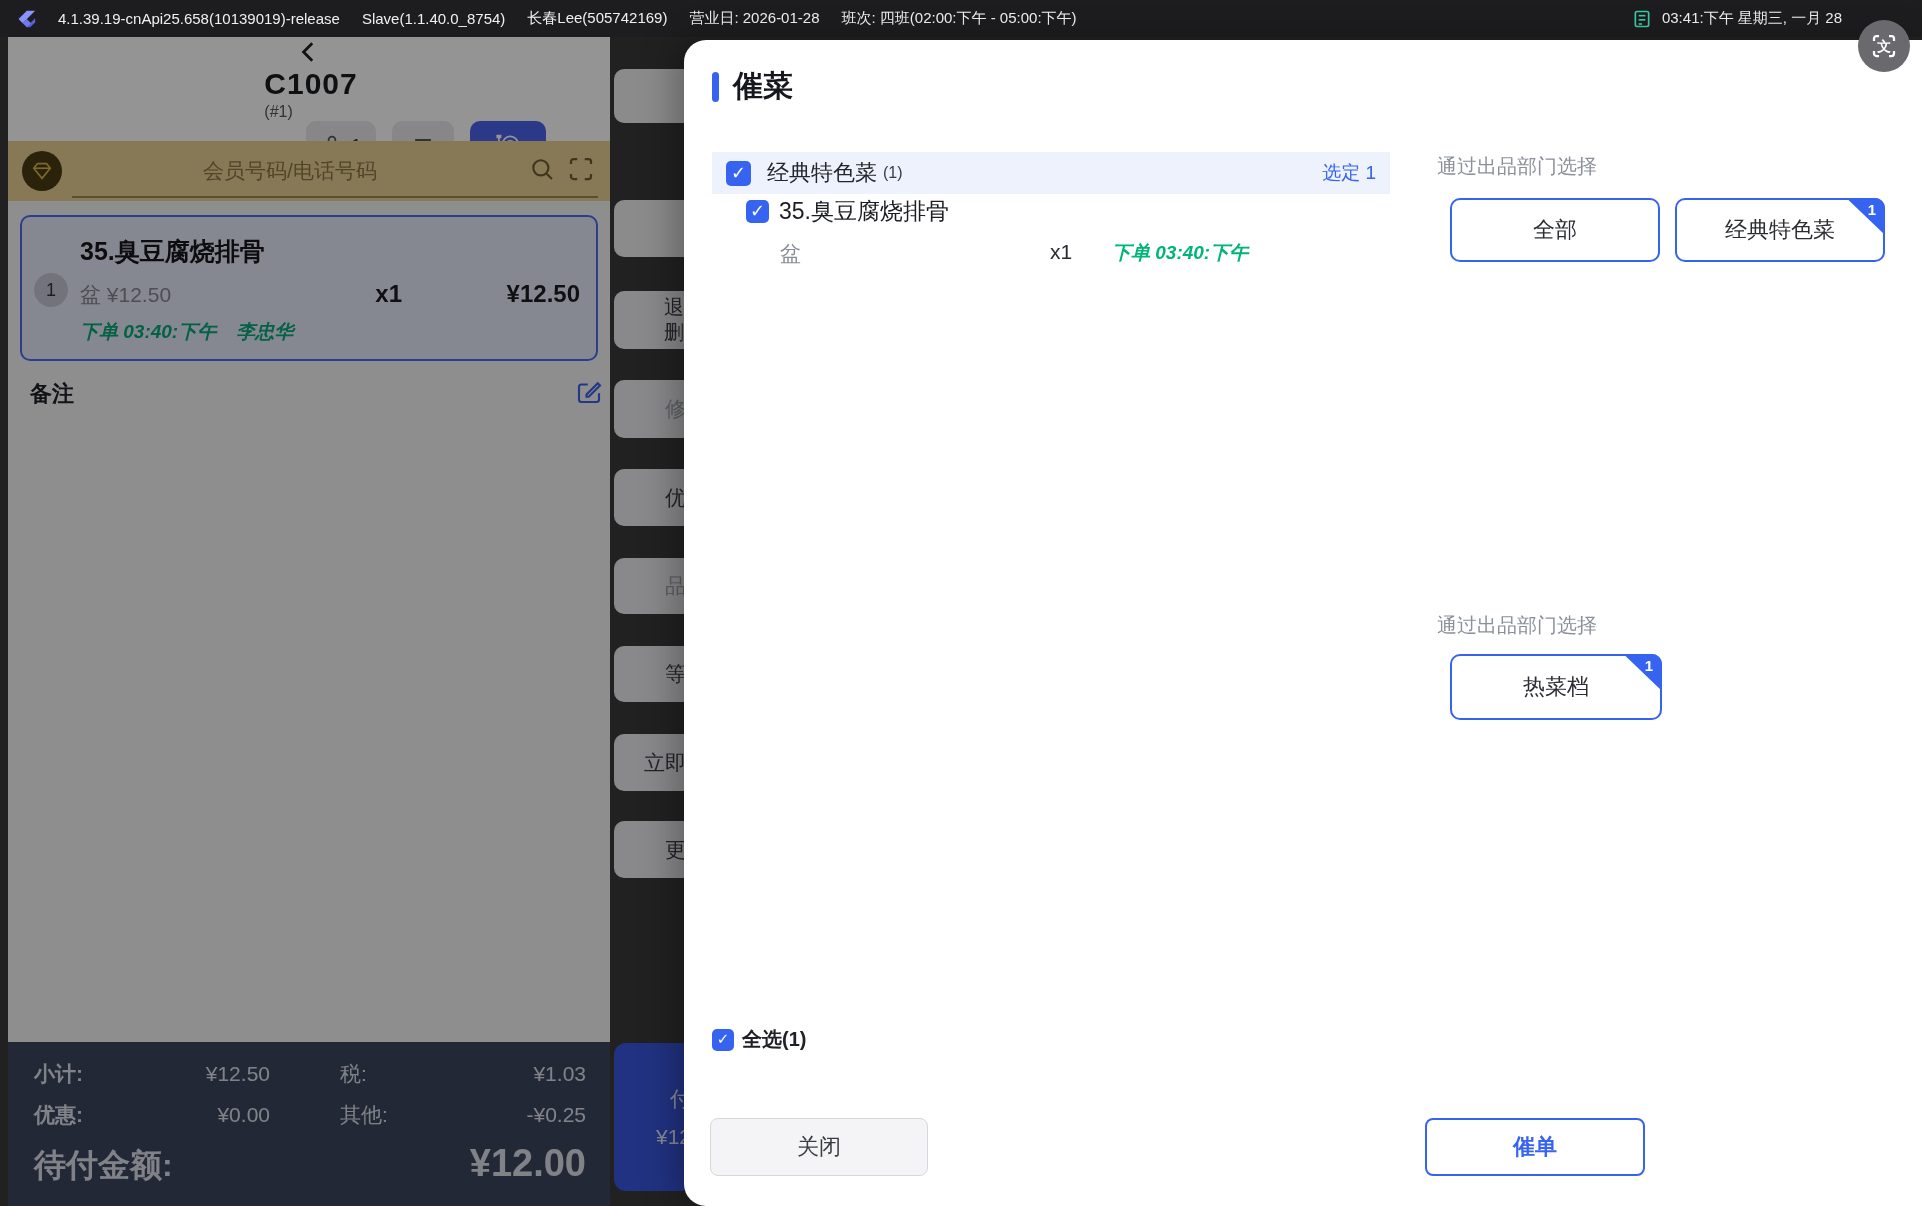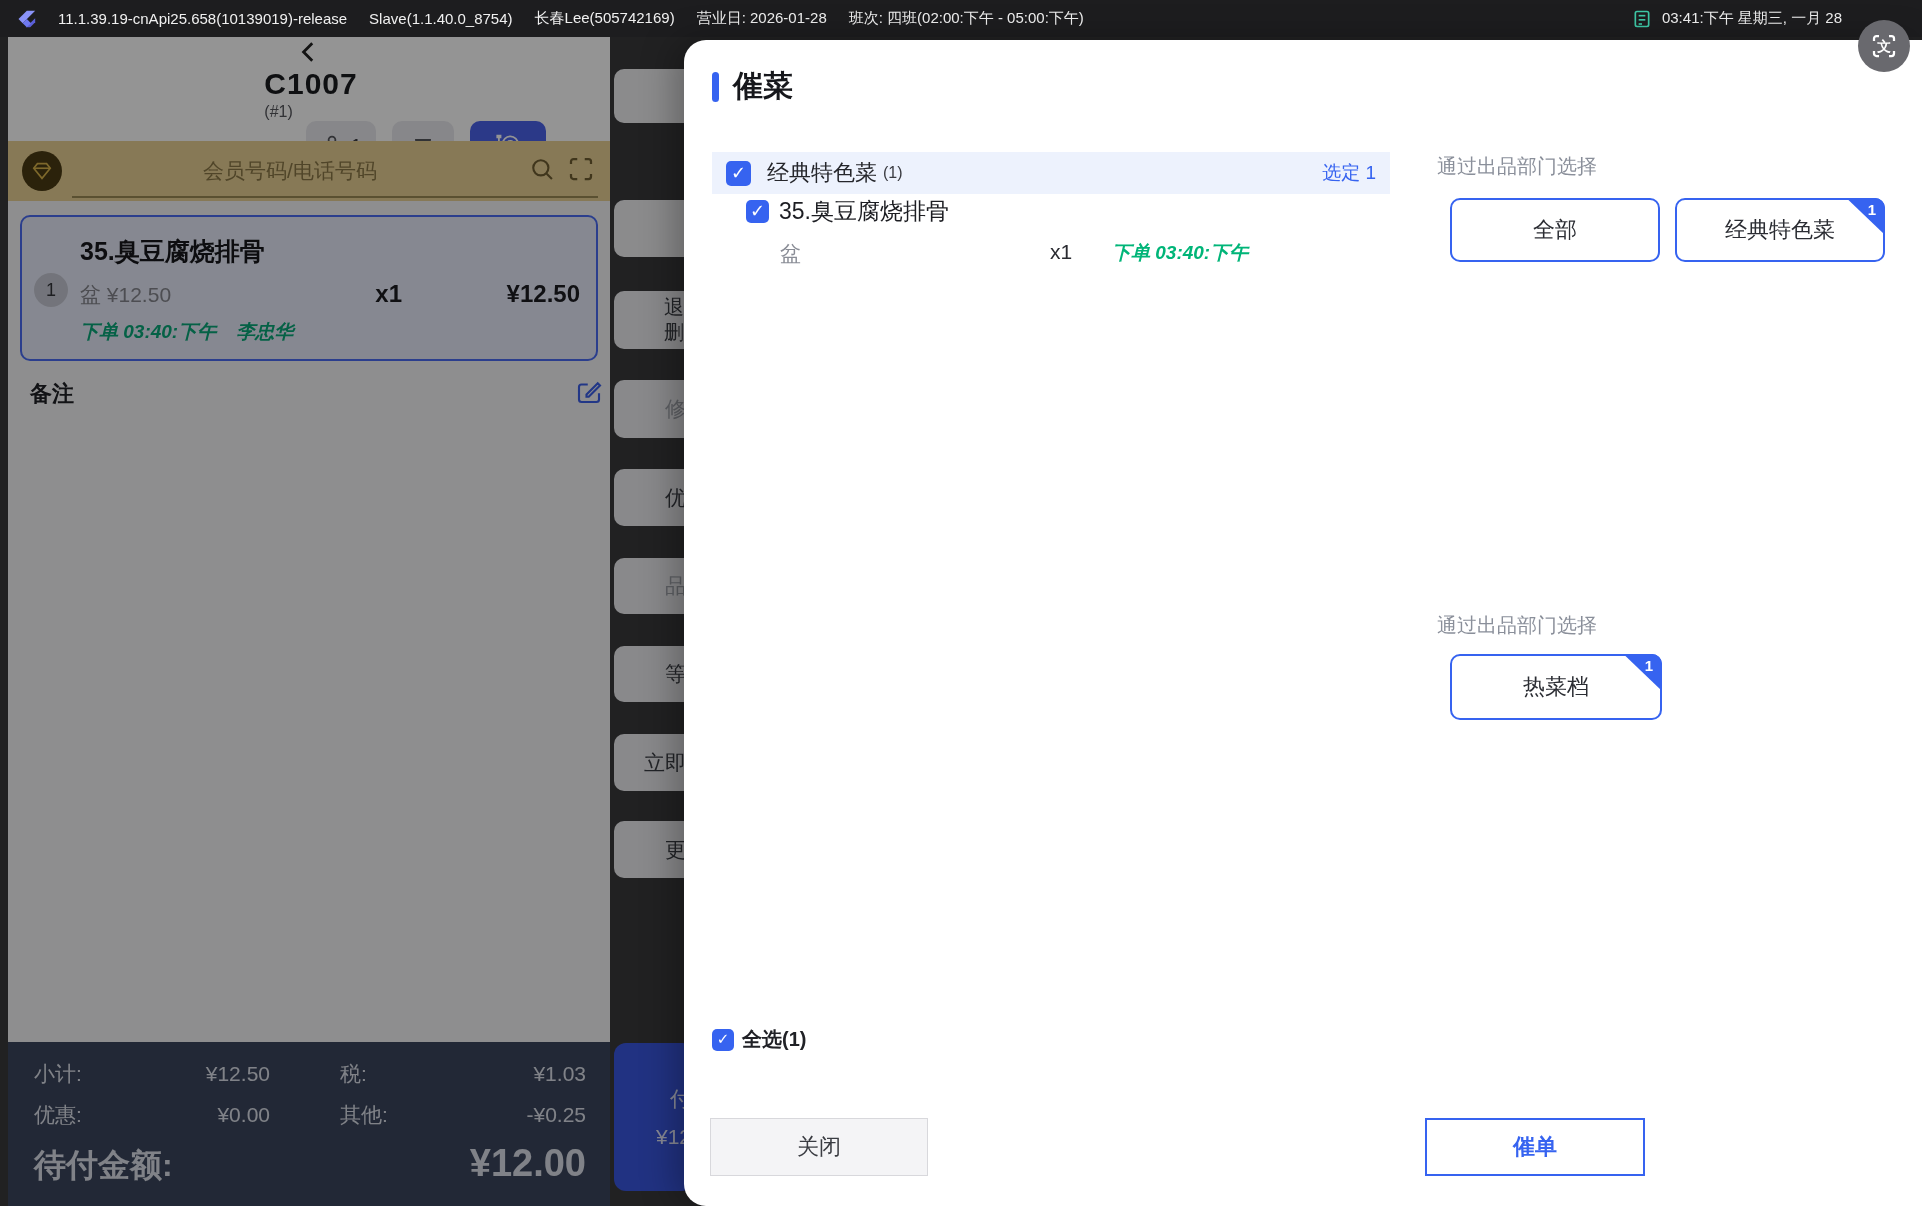--- a/index.html
+++ b/index.html
@@ -51,21 +51,21 @@
   .amount { font-size:24px; font-weight:bold; color:#1c1d22; width:120px; text-align:right; }
   .card-row3 { margin-top:10px; display:flex; gap:20px; font-size:19px; font-style:italic;
                font-weight:600; color:#0aa879; }
   .note-row { display:flex; align-items:center; padding:16px 6px 0 22px; }
   .note-label { font-size:22px; font-weight:bold; color:#202126; }
   .edit-btn { margin-left:auto; }
 
   .totals { position:absolute; left:0; right:0; bottom:0; height:164px; background:#3c465e;
             color:#dde1ea; padding:18px 24px 12px 26px; }
   .t-row { display:flex; align-items:baseline; margin-bottom:13px; font-size:21px; }
-  .t-l1 { width:96px; }
+  .t-l1 { width:96px;font-weight:bold; }
   .t-v1 { width:140px; text-align:right; }
   .t-l2 { margin-left:70px; width:96px; }
   .t-v2 { margin-left:auto; text-align:right; }
   .t-due { display:flex; align-items:baseline; margin-top:6px; }
   .due-label { font-size:32px; font-weight:bold; }
   .due-value { margin-left:auto; font-size:38px; font-weight:bold; }
 
   
   .act-btn { position:absolute; left:614px; width:80px; background:#ececef; border-radius:10px;
              color:#3c3f46; font-size:21px; display:flex; align-items:center; justify-content:flex-end;
@@ -125,21 +125,21 @@
   .btn-dept  { left:766px; top:614px; width:212px; height:66px; }
   .corner-badge { position:absolute; top:-2px; right:-2px; width:46px; height:44px; background:#3663f0;
                   clip-path:polygon(16% 0, 100% 0, 100% 84%); border-radius:0 10px 0 0; }
   .corner-badge span { position:absolute; top:3px; right:9px; color:#fff; font-size:15px; font-weight:600; }
 
   .select-all { position:absolute; left:28px; top:986px; display:flex; align-items:center; gap:8px; }
   .select-all .cb { width:22px; height:22px; }
   .select-all .cb::after { font-size:15px; }
   .sa-label { font-size:20px; font-weight:600; color:#202126; }
 
-  .m-btn { position:absolute; top:1078px; height:58px; border-radius:0; display:flex;
+  .m-btn { position:absolute; top:1078px; height:58px; border-radius:8px; display:flex;
            align-items:center; justify-content:center; font-size:22px; }
   .btn-close { left:26px; width:218px; background:#f4f4f6; border:1px solid #d8d8dc; color:#3a3c42; }
   .btn-urge  { left:741px; width:220px; background:#fff; border:2px solid #3663f0; color:#3663f0; font-weight:600; }
   .btn-confirm { left:996px; width:218px; background:#3663f0; color:#fff; font-weight:600; }
 
   
   .float-translate { position:absolute; right:12px; top:20px; width:52px; height:52px; border-radius:50%;
                      background:#69696e; z-index:40; display:flex; align-items:center; justify-content:center; }
 </style>
 </head>
@@ -148,21 +148,21 @@
 <div class="screen">
 
   <header class="topbar">
     <span>
       <svg width="20" height="20" viewBox="0 0 24 24">
         <polygon points="13,2 3,12 8,17 23,2" fill="#8a93f8"></polygon>
         <polygon points="23,11 12,22 17,22 23,16" fill="#5a5fd8"></polygon>
         <polygon points="13,12 8,17 13,22 18,17" fill="#6f79f2"></polygon>
       </svg>
     </span>
-    <span>11.1.39.19-cnApi25.658(10139019)-release</span>
+    <span>4.1.39.19-cnApi25.658(10139019)-release</span>
     <span>Slave(1.1.40.0_8754)</span>
     <span>长春Lee(505742169)</span>
     <span>营业日: 2026-01-28</span>
     <span>班次: 四班(02:00:下午 - 05:00:下午)</span>
     <span class="spacer"></span>
     <span class="clockwrap">
       <span>
         <svg width="20" height="20" viewBox="0 0 24 24" fill="none" stroke="#3ec9a7" stroke-width="2">
           <rect x="4" y="3" width="16" height="18" rx="2"></rect>
           <line x1="8" y1="8" x2="16" y2="8"></line>

